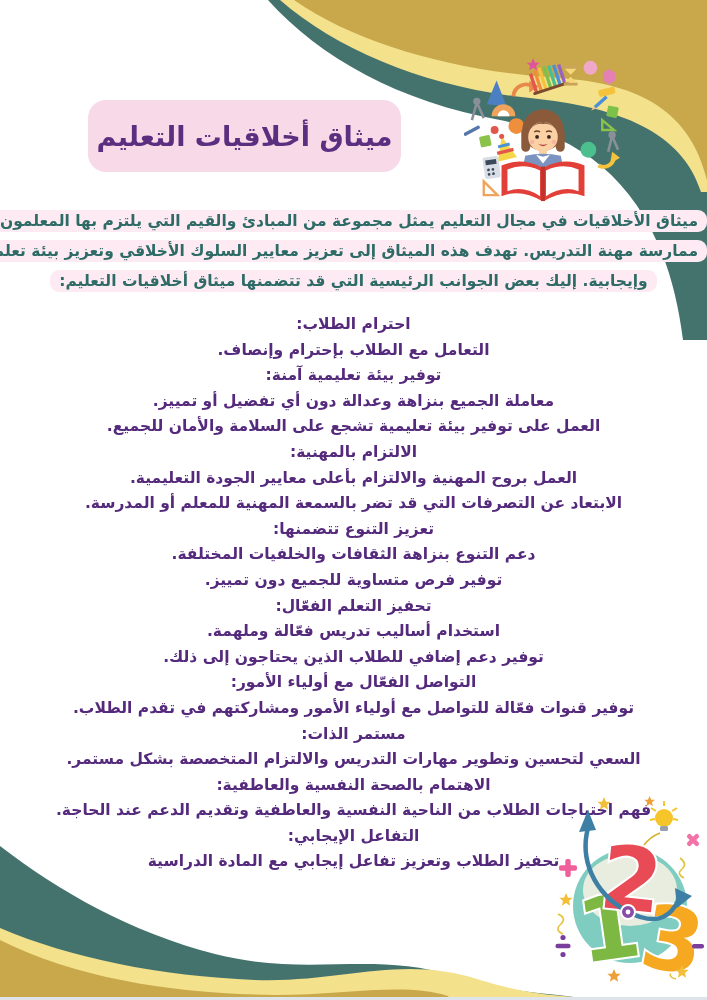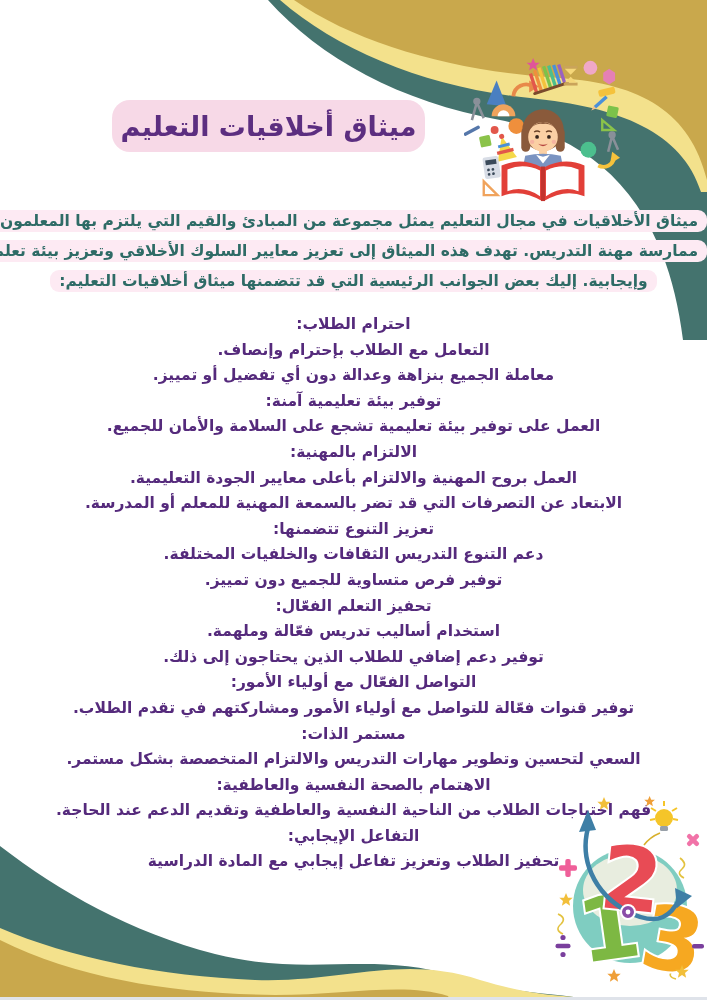--- a/index.html
+++ b/index.html
@@ -7,21 +7,21 @@
     position:relative;
     width:707px;height:1000px;
     background:#ffffff;
     overflow:hidden;
     font-family:"DejaVu Sans", sans-serif;
   }
   .corner-svg{position:absolute;display:block;}
   .top-wave{top:0;right:0;}
   .bottom-wave{bottom:0;left:0;}
   .title-box{
-    position:absolute;left:112px;top:100px;width:313px;height:52px;
+    position:absolute;left:88px;top:100px;width:313px;height:72px;
     background:#f7d9e7;border-radius:18px;
     display:flex;align-items:center;justify-content:center;
     direction:rtl;
   }
   .title-box span{
     color:#5c2e80;font-weight:bold;font-size:27px;letter-spacing:0px;
     white-space:nowrap;
   }
   .illus{position:absolute;}
   .reading-illus{left:464px;top:54px;}
@@ -166,31 +166,31 @@
 
   <div class="intro">
     <div class="iline"><span>ميثاق الأخلاقيات في مجال التعليم يمثل مجموعة من المبادئ والقيم التي يلتزم بها المعلمون والمعلمات في</span></div>
     <div class="iline"><span>ممارسة مهنة التدريس. تهدف هذه الميثاق إلى تعزيز معايير السلوك الأخلاقي وتعزيز بيئة تعلم صحية</span></div>
     <div class="iline"><span>وإيجابية. إليك بعض الجوانب الرئيسية التي قد تتضمنها ميثاق أخلاقيات التعليم:</span></div>
   </div>
 
   <div class="charter">
     <div class="line heading">احترام الطلاب:</div>
     <div class="line">التعامل مع الطلاب بإحترام وإنصاف.</div>
+    <div class="line heading">توفير بيئة تعليمية آمنة:</div>
+
     <div class="line">معاملة الجميع بنزاهة وعدالة دون أي تفضيل أو تمييز.</div>
-
-    <div class="line heading">توفير بيئة تعليمية آمنة:</div>
     <div class="line">العمل على توفير بيئة تعليمية تشجع على السلامة والأمان للجميع.</div>
 
     <div class="line heading">الالتزام بالمهنية:</div>
     <div class="line">العمل بروح المهنية والالتزام بأعلى معايير الجودة التعليمية.</div>
     <div class="line">الابتعاد عن التصرفات التي قد تضر بالسمعة المهنية للمعلم أو المدرسة.</div>
 
     <div class="line heading">تعزيز التنوع تتضمنها:</div>
-    <div class="line">دعم التنوع التدريس الثقافات والخلفيات المختلفة.</div>
+    <div class="line">دعم التنوع بنزاهة الثقافات والخلفيات المختلفة.</div>
     <div class="line">توفير فرص متساوية للجميع دون تمييز.</div>
 
     <div class="line heading">تحفيز التعلم الفعّال:</div>
     <div class="line">استخدام أساليب تدريس فعّالة وملهمة.</div>
     <div class="line">توفير دعم إضافي للطلاب الذين يحتاجون إلى ذلك.</div>
 
     <div class="line heading">التواصل الفعّال مع أولياء الأمور:</div>
     <div class="line">توفير قنوات فعّالة للتواصل مع أولياء الأمور ومشاركتهم في تقدم الطلاب.</div>
 
 

